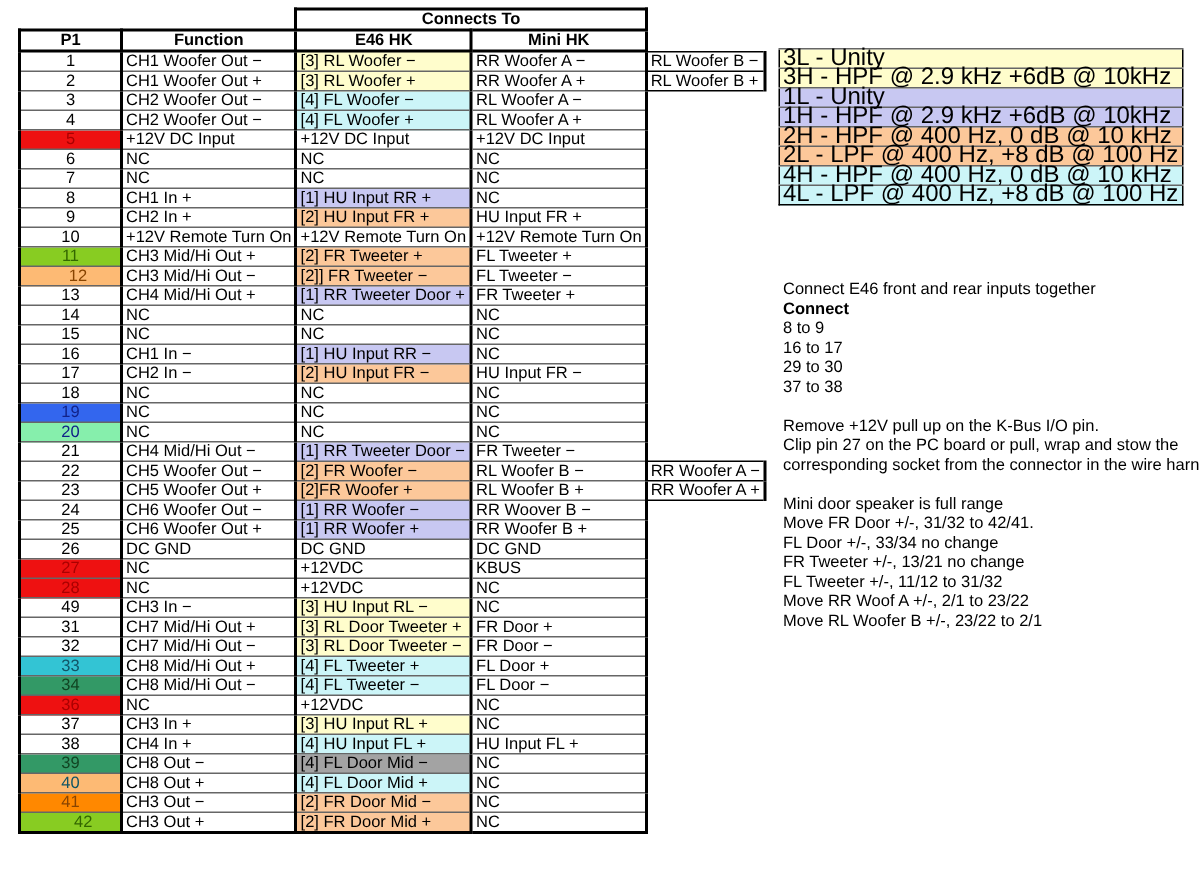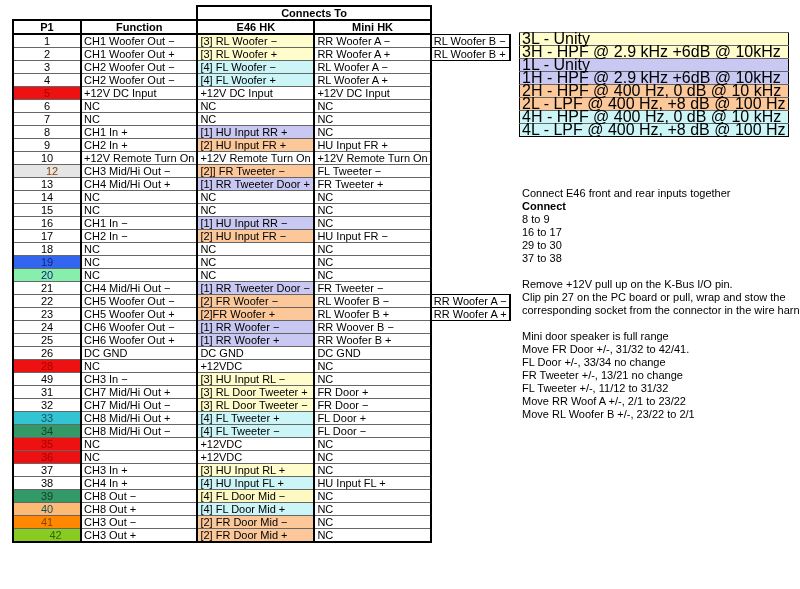--- a/index.html
+++ b/index.html
@@ -111,21 +111,28 @@
         <td class="c-extra" style="border-top: none; border-bottom: none;"></td>
       </tr>
       <tr class="data">
         <td class="c-p1">10</td>
         <td class="c-fn">+12V Remote Turn On</td>
         <td class="c-e46">+12V Remote Turn On</td>
         <td class="c-mini">+12V Remote Turn On</td>
         <td class="c-extra" style="border-top: none; border-bottom: none;"></td>
       </tr>
       <tr class="data">
-        <td class="c-p1" style="background: #e5e5e5; color: rgb(136, 68, 0); padding-left: 12px;">12</td>
+        <td class="c-p1" style="background: rgb(136, 204, 34); color: rgb(51, 102, 0);">11</td>
+        <td class="c-fn">CH3 Mid/Hi Out +</td>
+        <td class="c-e46" style="background: rgb(252, 200, 154);">[2] FR Tweeter +</td>
+        <td class="c-mini">FL Tweeter +</td>
+        <td class="c-extra" style="border-top: none; border-bottom: none;"></td>
+      </tr>
+      <tr class="data">
+        <td class="c-p1" style="background: #fdba74; color: rgb(136, 68, 0); padding-left: 12px;">12</td>
         <td class="c-fn">CH3 Mid/Hi Out −</td>
         <td class="c-e46" style="background: rgb(252, 200, 154);">[2]] FR Tweeter −</td>
         <td class="c-mini">FL Tweeter −</td>
         <td class="c-extra" style="border-top: none; border-bottom: none;"></td>
       </tr>
       <tr class="data">
         <td class="c-p1">13</td>
         <td class="c-fn">CH4 Mid/Hi Out +</td>
         <td class="c-e46" style="background: rgb(200, 200, 242);">[1] RR Tweeter Door +</td>
         <td class="c-mini">FR Tweeter +</td>
@@ -216,20 +223,27 @@
         <td class="c-extra" style="border-top: none; border-bottom: none;"></td>
       </tr>
       <tr class="data">
         <td class="c-p1">26</td>
         <td class="c-fn">DC GND</td>
         <td class="c-e46">DC GND</td>
         <td class="c-mini">DC GND</td>
         <td class="c-extra" style="border-top: none; border-bottom: none;"></td>
       </tr>
       <tr class="data">
+        <td class="c-p1" style="background: rgb(238, 17, 17); color: rgb(170, 0, 0);">27</td>
+        <td class="c-fn">NC</td>
+        <td class="c-e46">+12VDC</td>
+        <td class="c-mini">KBUS</td>
+        <td class="c-extra" style="border-top: none; border-bottom: none;"></td>
+      </tr>
+      <tr class="data">
         <td class="c-p1" style="background: rgb(238, 17, 17); color: rgb(170, 0, 0);">28</td>
         <td class="c-fn">NC</td>
         <td class="c-e46">+12VDC</td>
         <td class="c-mini">NC</td>
         <td class="c-extra" style="border-top: none; border-bottom: none;"></td>
       </tr>
       <tr class="data">
         <td class="c-p1">49</td>
         <td class="c-fn">CH3 In −</td>
         <td class="c-e46" style="background: rgb(255, 253, 204);">[3] HU Input RL −</td>
@@ -258,27 +272,20 @@
         <td class="c-extra" style="border-top: none; border-bottom: none;"></td>
       </tr>
       <tr class="data">
         <td class="c-p1" style="background: rgb(51, 153, 102); color: rgb(17, 68, 34);">34</td>
         <td class="c-fn">CH8 Mid/Hi Out −</td>
         <td class="c-e46" style="background: rgb(204, 245, 248);">[4] FL Tweeter −</td>
         <td class="c-mini">FL Door −</td>
         <td class="c-extra" style="border-top: none; border-bottom: none;"></td>
       </tr>
       <tr class="data">
-        <td class="c-p1" style="background: rgb(238, 17, 17); color: rgb(170, 0, 0);">35</td>
-        <td class="c-fn">NC</td>
-        <td class="c-e46">+12VDC</td>
-        <td class="c-mini">NC</td>
-        <td class="c-extra" style="border-top: none; border-bottom: none;"></td>
-      </tr>
-      <tr class="data">
         <td class="c-p1" style="background: rgb(238, 17, 17); color: rgb(170, 0, 0);">36</td>
         <td class="c-fn">NC</td>
         <td class="c-e46">+12VDC</td>
         <td class="c-mini">NC</td>
         <td class="c-extra" style="border-top: none; border-bottom: none;"></td>
       </tr>
       <tr class="data">
         <td class="c-p1">37</td>
         <td class="c-fn">CH3 In +</td>
         <td class="c-e46" style="background: rgb(255, 253, 204);">[3] HU Input RL +</td>
@@ -288,21 +295,21 @@
       <tr class="data">
         <td class="c-p1">38</td>
         <td class="c-fn">CH4 In +</td>
         <td class="c-e46" style="background: rgb(204, 245, 248);">[4] HU Input FL +</td>
         <td class="c-mini">HU Input FL +</td>
         <td class="c-extra" style="border-top: none; border-bottom: none;"></td>
       </tr>
       <tr class="data">
         <td class="c-p1" style="background: rgb(51, 153, 102); color: rgb(17, 68, 34);">39</td>
         <td class="c-fn">CH8 Out −</td>
-        <td class="c-e46" style="background: #fef9c3;">[4] FL Door Mid −</td>
+        <td class="c-e46" style="background: #a3a3a3;">[4] FL Door Mid −</td>
         <td class="c-mini">NC</td>
         <td class="c-extra" style="border-top: none; border-bottom: none;"></td>
       </tr>
       <tr class="data">
         <td class="c-p1" style="background: #fdba74; color: rgb(17, 85, 102);">40</td>
         <td class="c-fn">CH8 Out +</td>
         <td class="c-e46" style="background: rgb(204, 245, 248);">[4] FL Door Mid +</td>
         <td class="c-mini">NC</td>
         <td class="c-extra" style="border-top: none; border-bottom: none;"></td>
       </tr>

